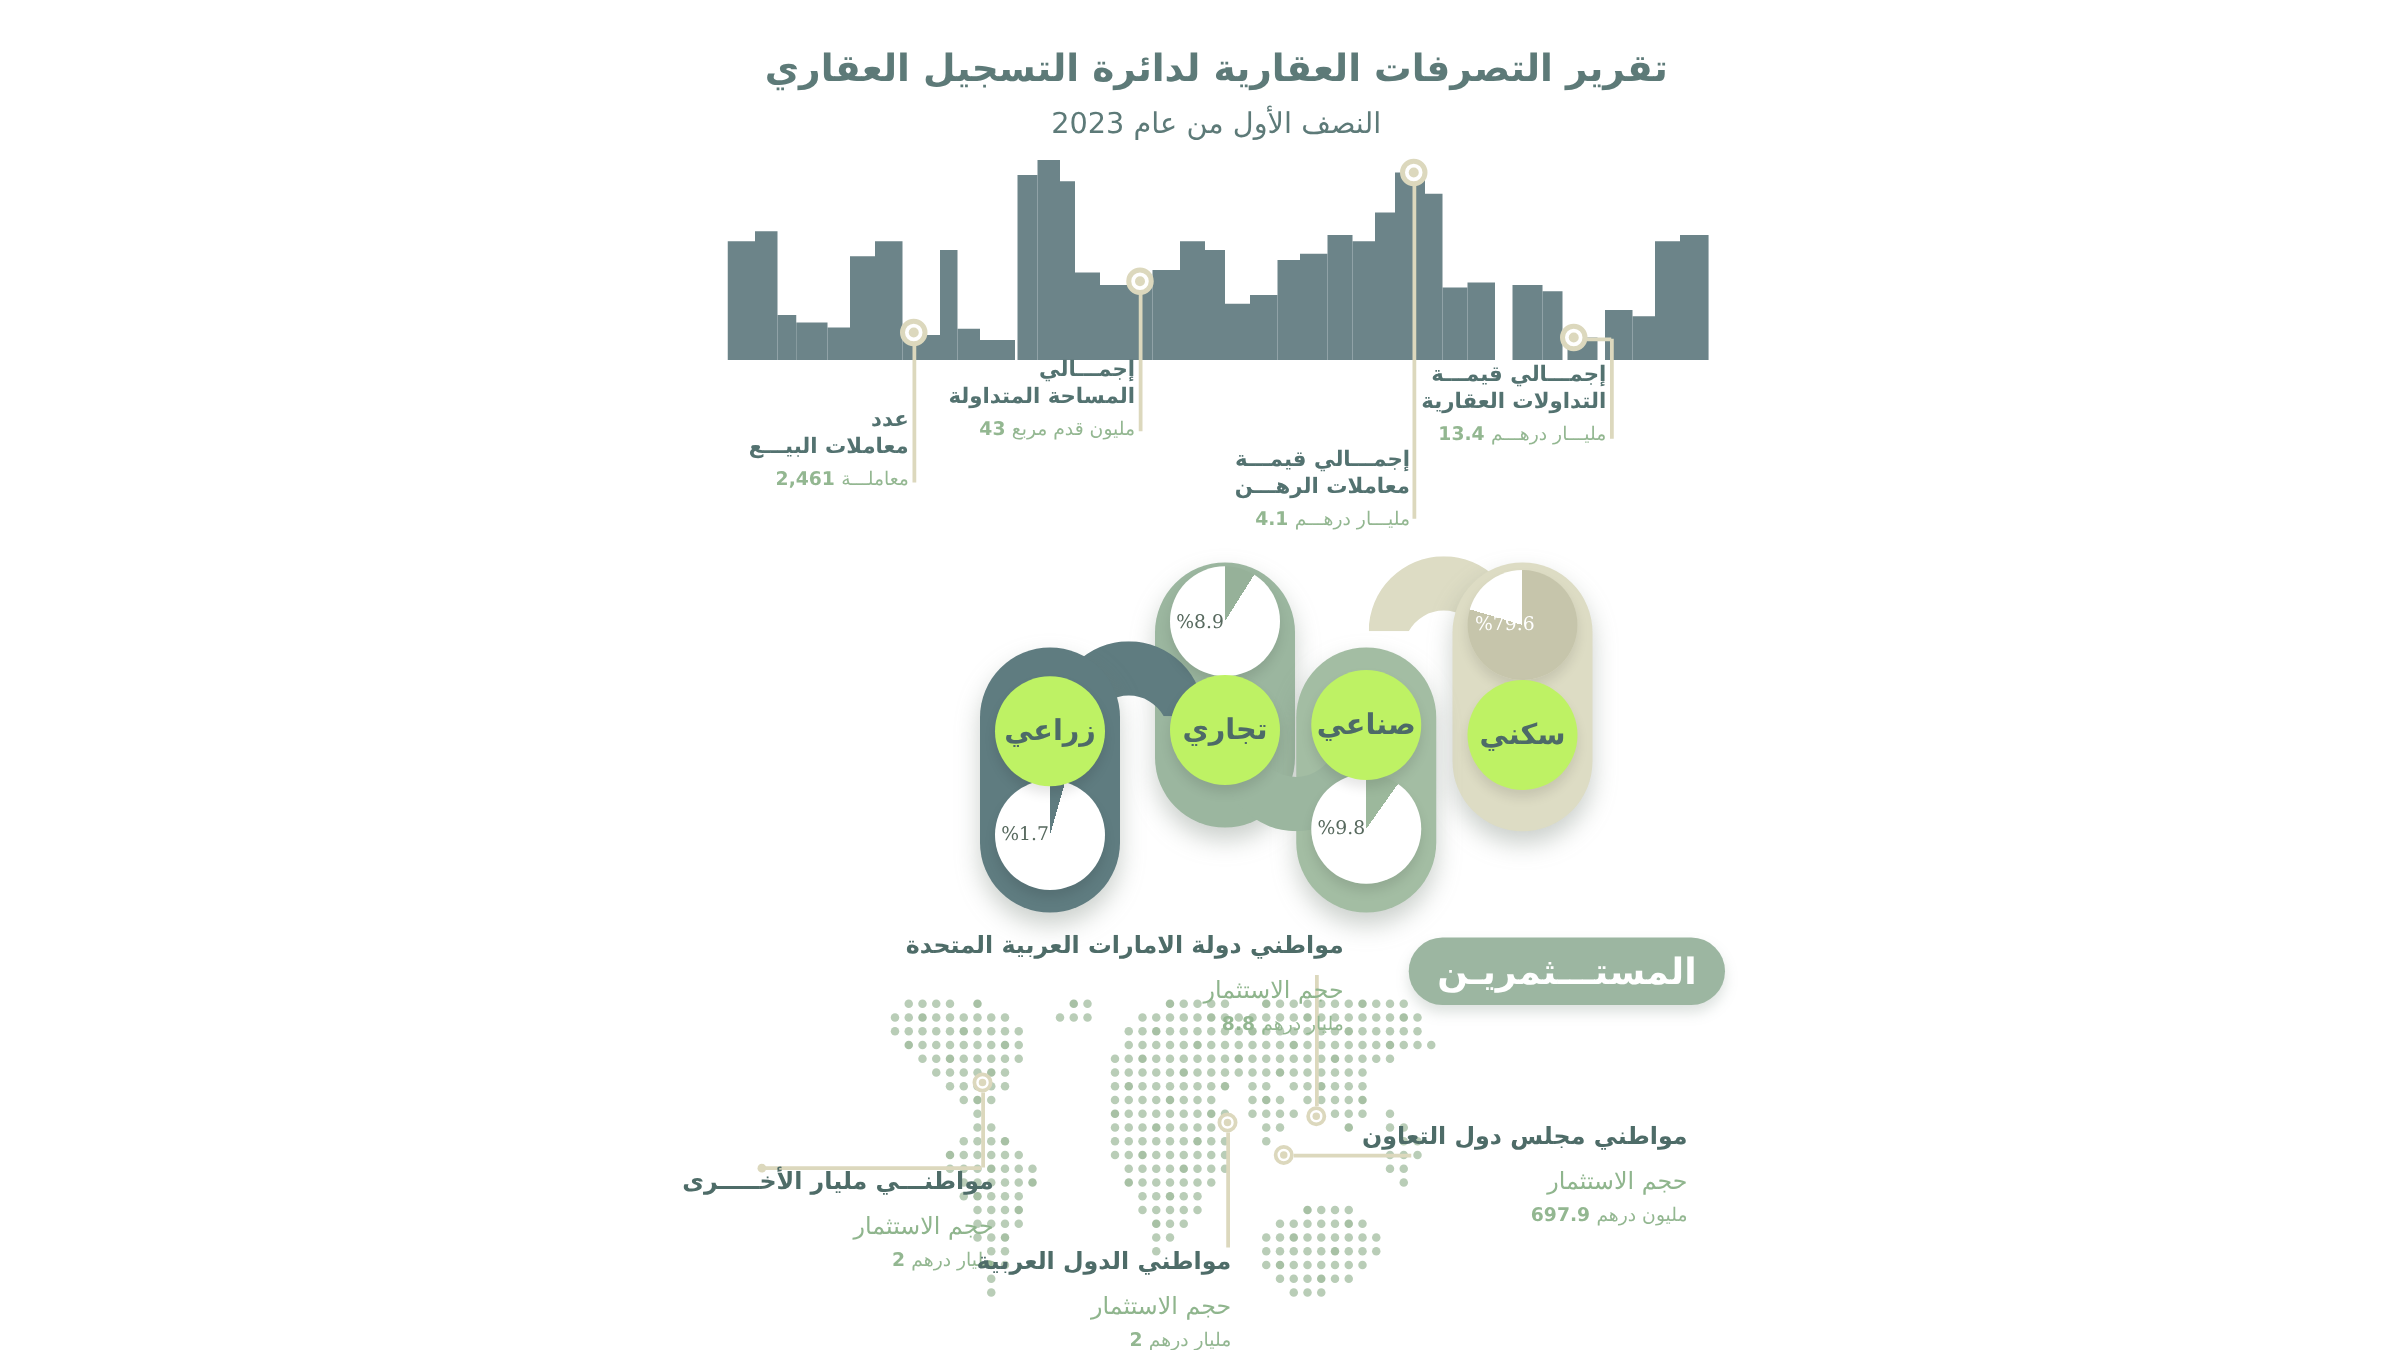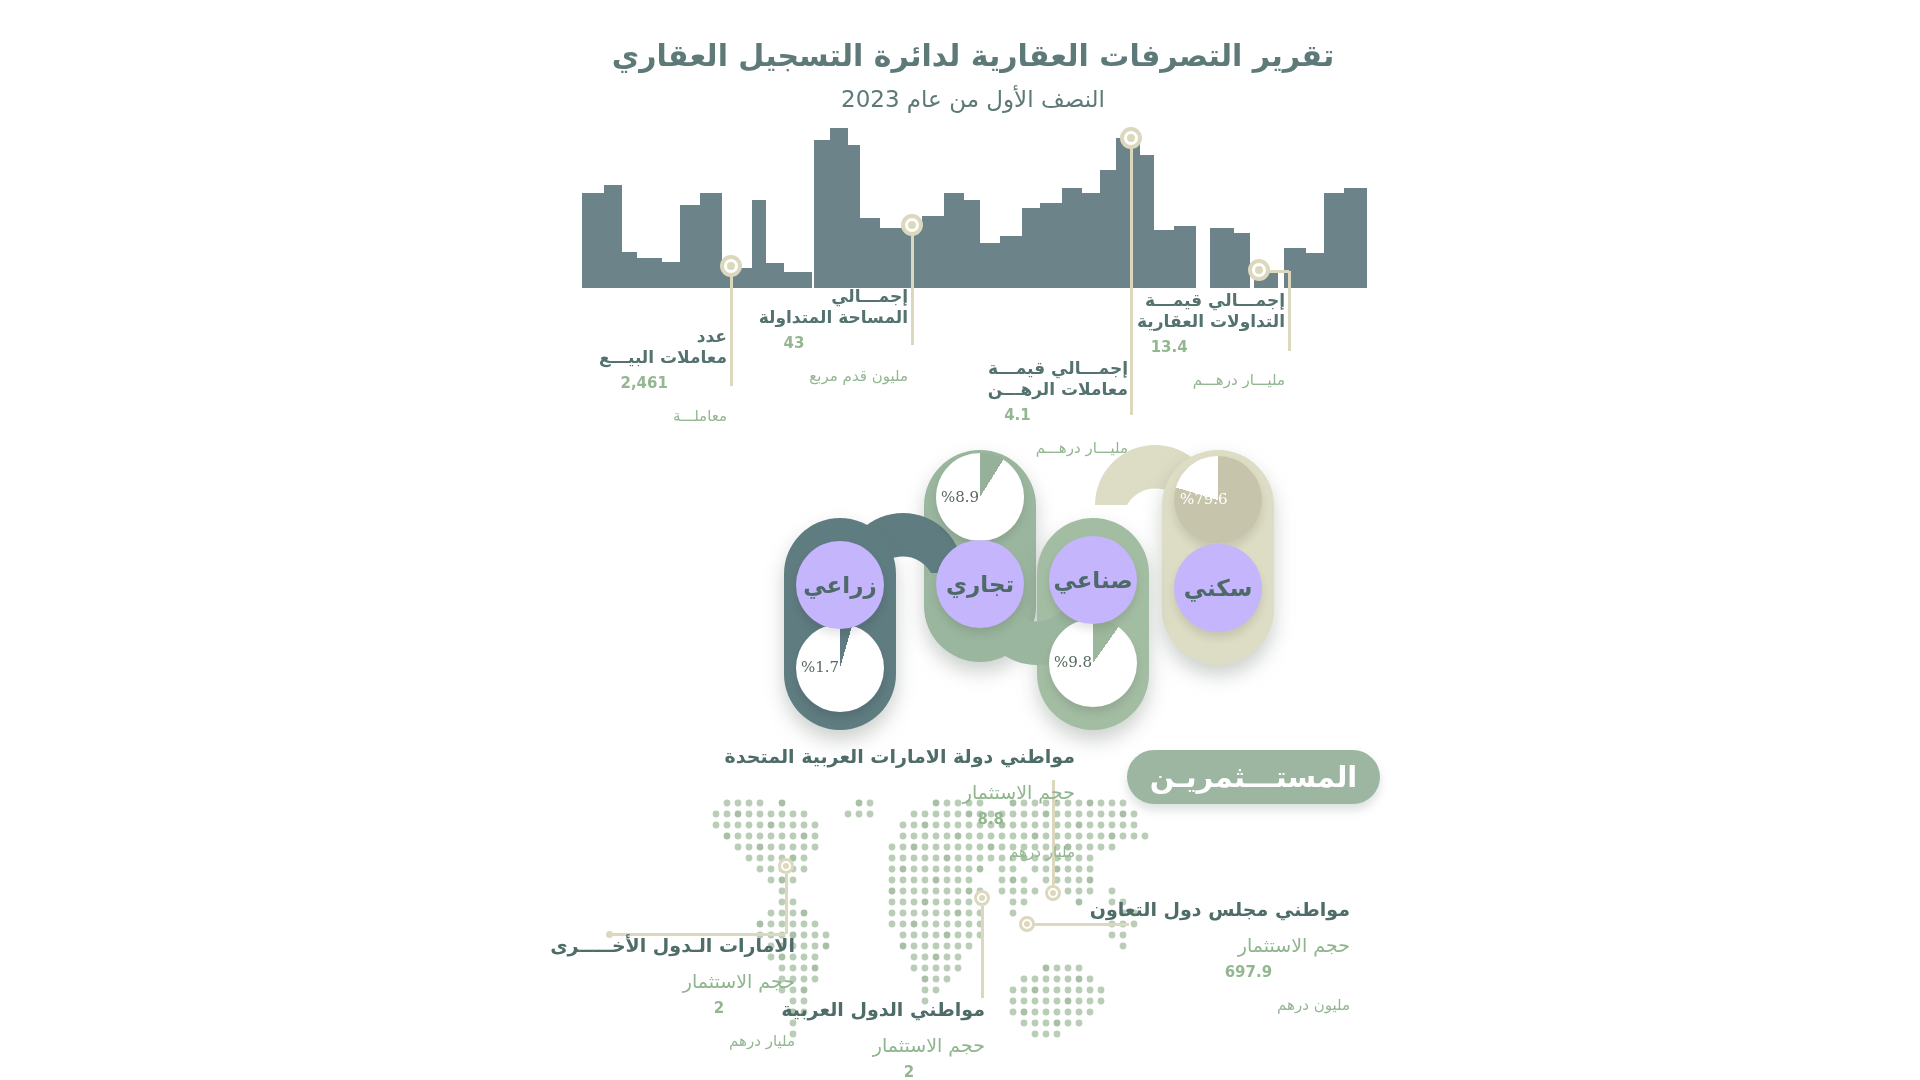--- a/index.html
+++ b/index.html
@@ -16,27 +16,27 @@
       border-radius:50%;background:#fff;display:flex;align-items:center;justify-content:center;z-index:7;}
   .mk::after{content:"";width:8px;height:8px;border-radius:50%;background:#dcd8bd;}
   .mk-sm{width:16px;height:16px;border-width:3px;}
   .mk-sm::after{width:6px;height:6px;}
   .dot-end{position:absolute;width:7px;height:7px;border-radius:50%;background:#dcd8bd;}
   
   .callout{position:absolute;text-align:right;}
   .callout .h{font-size:17px;line-height:21px;font-weight:bold;color:#537270;}
   .val{display:flex;justify-content:flex-end;gap:5px;margin-top:6px;font-size:15px;color:#93b791;}
   .val .num{font-weight:bold;}
-  .val .unit{direction:rtl;unicode-bidi:isolate;margin-top:33px;}
+  .val .unit{direction:rtl;unicode-bidi:isolate;}
   
   .badge{position:absolute;display:flex;align-items:center;justify-content:center;
          background:#9cb6a1;color:#ffffff;font-weight:bold;font-size:29px;border-radius:28px;
          box-shadow:0 6px 10px rgba(120,140,128,.25);}
   .cap-col{position:absolute;border-radius:60px;filter:drop-shadow(0 10px 10px rgba(105,120,110,.35));}
-  .disc{position:absolute;width:88px;height:88px;border-radius:50%;background:#c4b5fd;z-index:5;
+  .disc{position:absolute;width:88px;height:88px;border-radius:50%;background:#bef264;z-index:5;
         display:flex;align-items:center;justify-content:center;box-shadow:0 6px 9px rgba(0,0,0,.10);}
   .disc.lbl{font-size:23px;font-weight:bold;color:#4d6a68;}
   .pct{position:absolute;z-index:6;font-family:"DejaVu Serif",serif;font-size:15px;color:#57695e;}
   
   .inv{position:absolute;text-align:right;}
   .inv .t{font-size:19px;font-weight:bold;color:#4e6c68;line-height:23px;}
   .inv .cap{font-size:19px;color:#8fb58d;margin-top:13px;}
   .inv .val{margin-top:7px;}
 </style>
 </head>
@@ -594,21 +594,21 @@
   <div class="inv" style="right:570px;top:898px;">
     <div class="t" dir="rtl">مواطني مجلس دول التعاون</div>
     <div class="cap" dir="rtl">حجم الاستثمار</div>
     <div class="val">
       <span class="num">697.9</span>
       <span class="unit" dir="rtl">مليون درهم</span>
     </div>
   </div>
 
   <div class="inv" style="right:1125px;top:934px;">
-    <div class="t" dir="rtl">الامارات الـدول الأخـــــرى</div>
+    <div class="t" dir="rtl">مواطنـــي مليار الأخـــــرى</div>
     <div class="cap" dir="rtl">حجم الاستثمار</div>
     <div class="val">
       <span class="num">2</span>
       <span class="unit" dir="rtl">مليار درهم</span>
     </div>
   </div>
 
   <div class="inv" style="right:935px;top:998px;">
     <div class="t" dir="rtl">مواطني الدول العربية</div>
     <div class="cap" dir="rtl">حجم الاستثمار</div>

